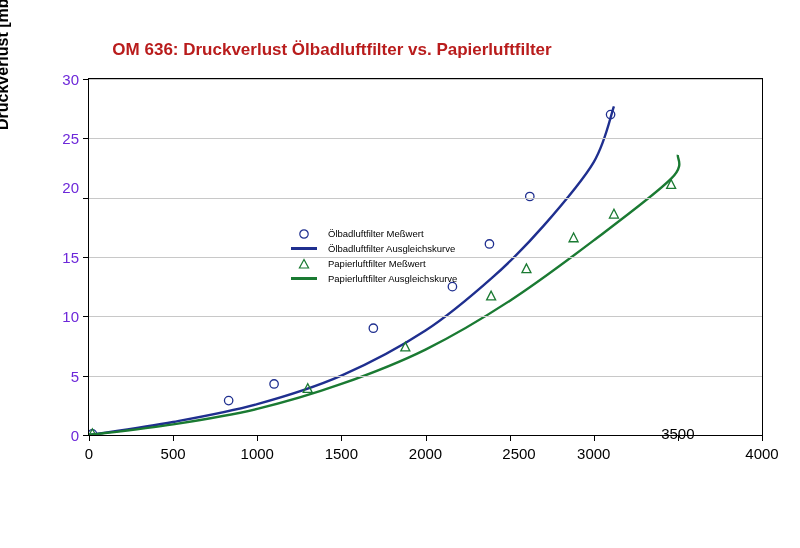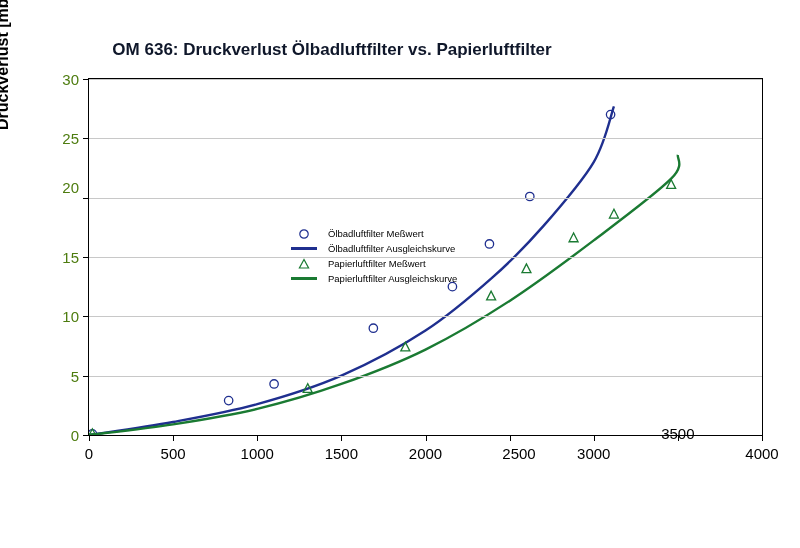--- a/index.html
+++ b/index.html
@@ -13,21 +13,21 @@
     position:relative;
     width:800px;height:548px;
   }
   #chart-title{
     position:absolute;
     left:0;top:40px;
     width:664px;
     text-align:center;
     font-size:17px;
     font-weight:bold;
-    color:#0f172a;
+    color:#b91c1c;
     letter-spacing:0px;
   }
   
   #plot{
     position:absolute;
     left:88px;top:78px;
     width:675px;height:358px;
     border:1px solid #000;
     box-sizing:border-box;
     background:#fff;
@@ -36,21 +36,21 @@
     position:absolute;
     left:0;width:100%;
     height:1px;
     background:#c8c8c8;
   }
   .ytick-label{
     position:absolute;
     right:0;
     text-align:right;
     font-size:15px;
-    color:#4d7c0f;
+    color:#6d28d9;
     transform:translateY(-50%);
     width:40px;
   }
   .xtick-label{
     position:absolute;
     top:0;
     text-align:center;
     font-size:15px;
     color:#000;
     width:70px;

